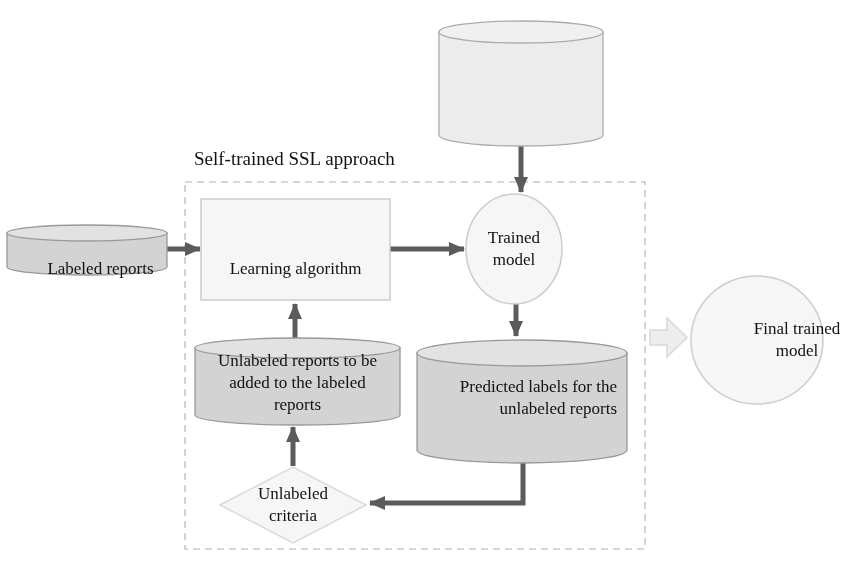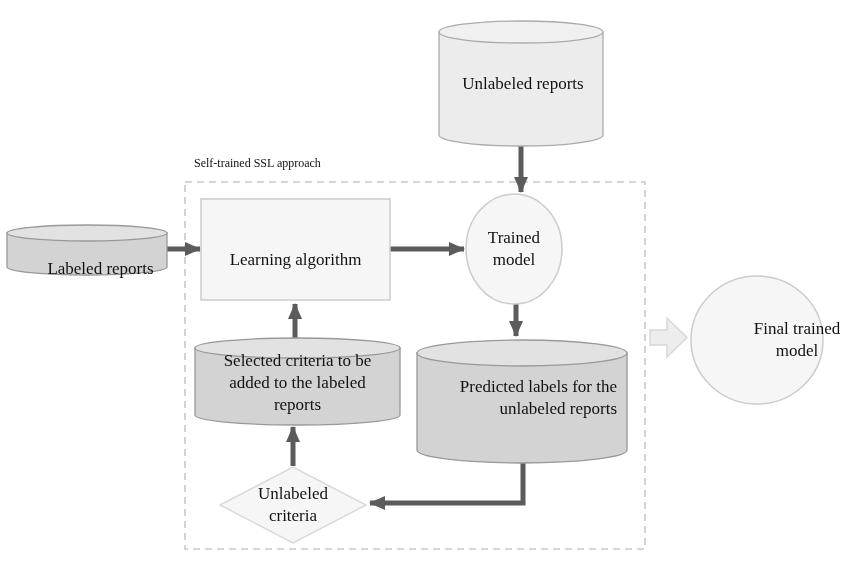--- a/index.html
+++ b/index.html
@@ -43,22 +43,22 @@
     justify-content: center;
     text-align: center;
     font-size: 17px;
     line-height: 1.28;
     color: var(--text, #111111);
   }
   .nowrap { white-space: nowrap; }
   .title-label {
     position: absolute;
     left: 194px;
-    top: 156px;
-    font-size: 12px;
+    top: 148px;
+    font-size: 19px;
     color: var(--text, #111111);
     white-space: nowrap;
   }
 </style>
 </head>
 <body>
 
 <div id="canvas">
 
   <svg id="diagram-svg" width="843" height="562" viewBox="0 0 843 562">
@@ -104,28 +104,27 @@
       <ellipse class="cyl-mid-rim" cx="522" cy="353" rx="105" ry="13"></ellipse>
     </g>
 
     <polygon class="diamond-shape" points="220,505 293,467 366,505 293,543"></polygon>
 
     <ellipse class="node-shape" cx="757" cy="340" rx="66" ry="64"></ellipse>
   </svg>
 
   <div class="title-label">Self-trained SSL approach</div>
 
-  <div class="label nowrap" style="left:443px; top:26px; width:160px; height:115px;">Unlabeled reports</div>
 
   <div class="label nowrap" style="left:7px; top:227px; width:187px; height:44px;margin-top:20px;">Labeled reports</div>
 
-  <div class="label nowrap" style="left:201px; top:206px; width:189px; height:107px;">Learning algorithm</div>
+  <div class="label nowrap" style="left:201px; top:215px; width:189px; height:107px;">Learning algorithm</div>
 
   <div class="label" style="left:474px; top:196px; width:80px; height:106px;">Trained model</div>
 
-  <div class="label" style="left:210px; top:344px; width:175px; height:78px;">Selected criteria to be added to the labeled reports</div>
+  <div class="label" style="left:210px; top:344px; width:175px; height:78px;">Unlabeled reports to be added to the labeled reports</div>
 
   <div class="label" style="left:427px; top:345px; width:190px; height:105px;text-align:right;">Predicted labels for the unlabeled reports</div>
 
   <div class="label" style="left:248px; top:469px; width:90px; height:72px;">Unlabeled criteria</div>
 
   <div class="label" style="left:737px; top:278px; width:120px; height:124px;">Final trained model</div>
 </div>
 
 </body></html>

